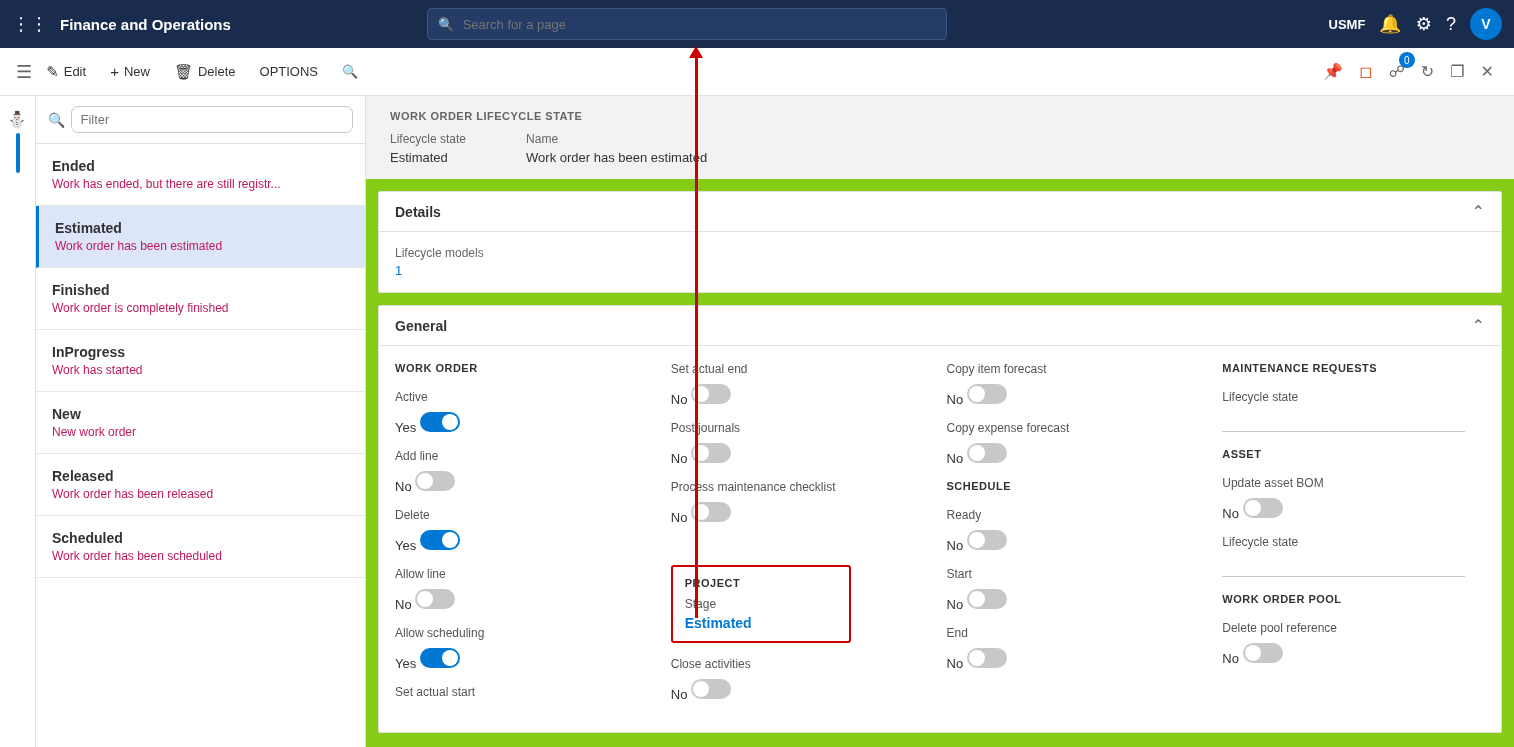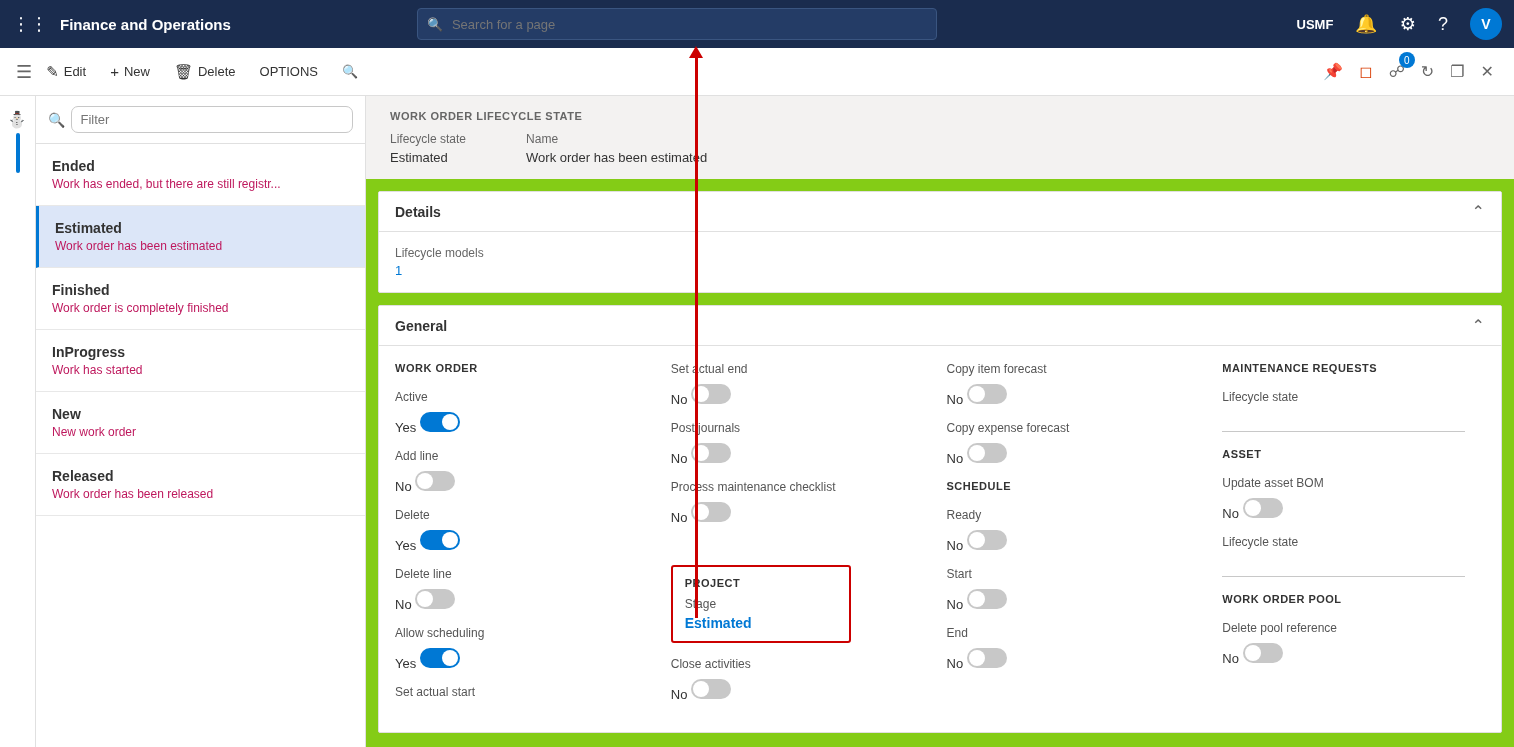--- a/index.html
+++ b/index.html
@@ -32,21 +32,21 @@
       color: #aac3e8;
     }
     .top-nav .search-bar input {
       background: transparent;
       border: none;
       outline: none;
       color: #aac3e8;
       font-size: 13px;
       width: 100%;
     }
-    .top-nav-right { margin-left: auto; display: flex; align-items: center; gap: 22px; color: white; font-size: 13px; }
+    .top-nav-right { margin-left: auto; display: flex; align-items: center; gap: 14px; color: white; font-size: 13px; }
     .top-nav-right .usmf { font-weight: 600; }
     .top-nav-right .icon-btn { cursor: pointer; font-size: 18px; position: relative; }
     .notification-badge {
       position: absolute; top: -6px; right: -6px;
       background: #0078d4; color: white; font-size: 10px;
       border-radius: 50%; width: 16px; height: 16px;
       display: flex; align-items: center; justify-content: center;
     }
     .avatar-circle {
       background: #0078d4; color: white; width: 32px; height: 32px;
@@ -349,20 +349,24 @@
         <div class="item-desc">Work has started</div>
       </div>
       <div class="sidebar-item">
         <div class="item-title">New</div>
         <div class="item-desc">New work order</div>
       </div>
       <div class="sidebar-item">
         <div class="item-title">Released</div>
         <div class="item-desc">Work order has been released</div>
       </div>
+      <div class="sidebar-item">
+        <div class="item-title">Scheduled</div>
+        <div class="item-desc">Work order has been scheduled</div>
+      </div>
     </div>
   </div>
 
   <div class="content-area">
 
     <div class="lifecycle-header">
       <div class="lifecycle-section-title">WORK ORDER LIFECYCLE STATE</div>
       <div class="lifecycle-fields">
         <div class="field-group">
           <span class="field-label">Lifecycle state</span>
@@ -422,21 +426,21 @@
             <div class="label">Delete</div>
             <div class="value">
               <span>Yes</span>
               <div class="toggle on" style="margin-top:4px;">
                 <div class="toggle-knob"></div>
               </div>
             </div>
           </div>
 
           <div class="field-row">
-            <div class="label">Delete line</div>
+            <div class="label">Allow line</div>
             <div class="value">
               <span>No</span>
               <div class="toggle off" style="margin-top:4px;">
                 <div class="toggle-knob"></div>
               </div>
             </div>
           </div>
 
           <div class="field-row">
             <div class="label">Allow scheduling</div>

